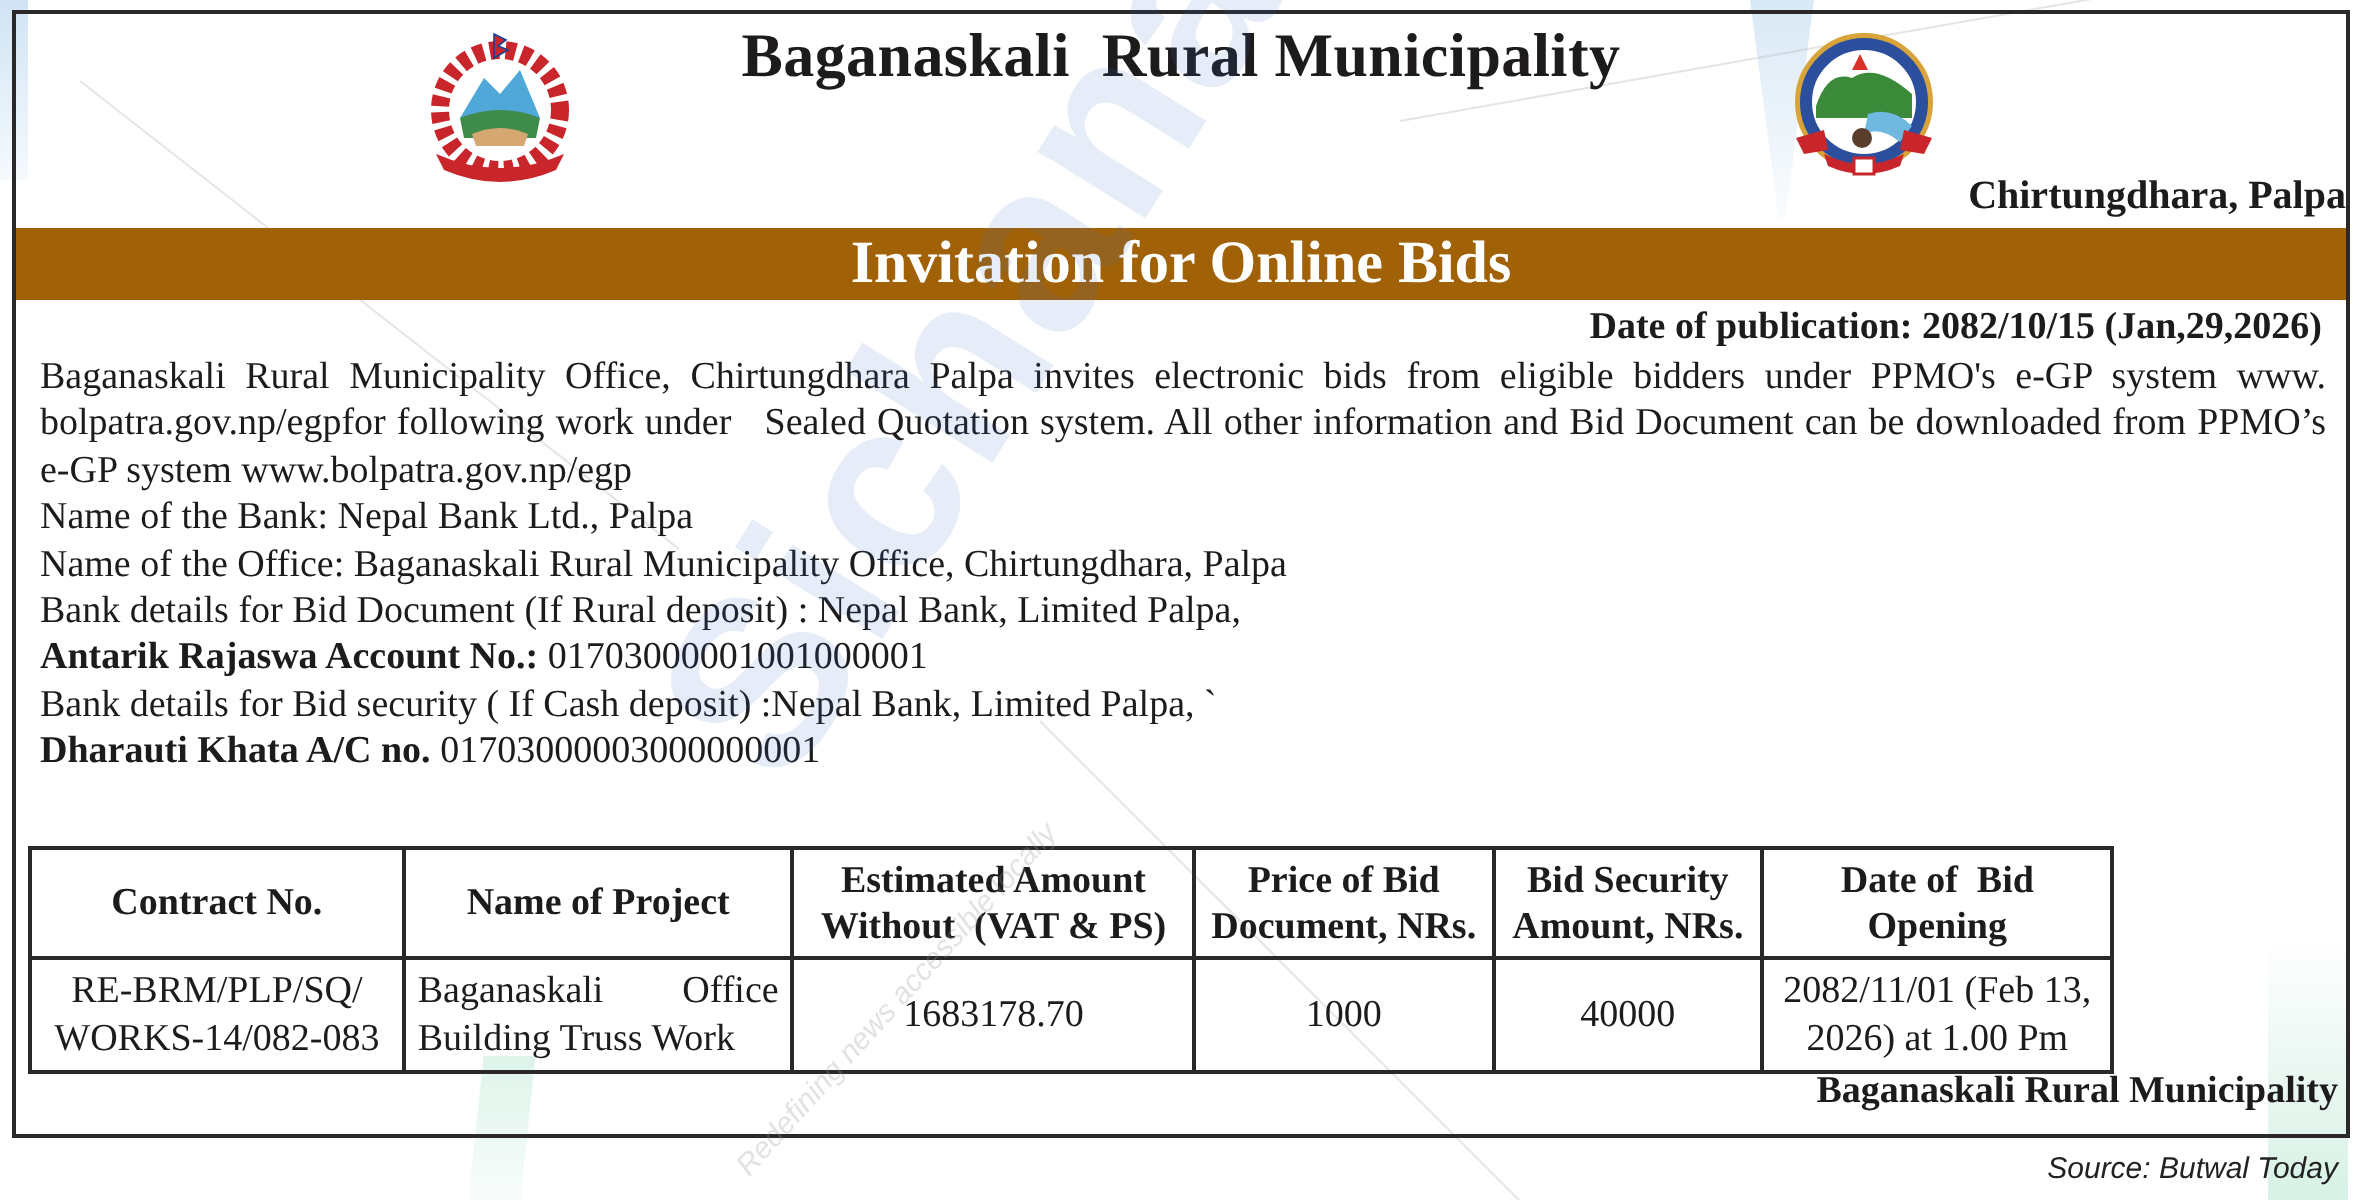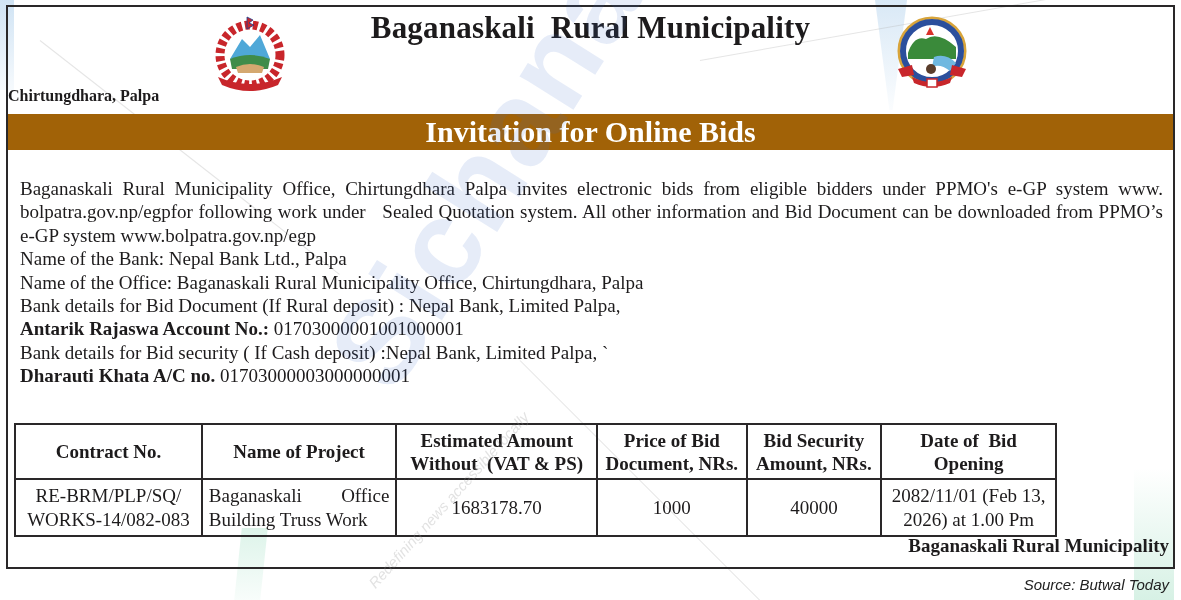--- a/index.html
+++ b/index.html
@@ -18,21 +18,21 @@
 
   
   .notice { position: absolute; left: 6px; top: 5px; width: 1169px; height: 564px; border: 2px solid #2a2829; background: transparent; }
 
   .header { position: absolute; left: 0; top: 0; width: 100%; height: 107px; }
   .logo { position: absolute; top: 8px; width: 80px; height: 80px; }
   .logo-left { left: 202px; }
   .logo-right { left: 886px; top: 6px; width: 76px; height: 80px; }
   .title-1 { position: absolute; left: 0; right: 0; top: 3px; text-align: center; font-weight: bold; font-size: 31px; letter-spacing: 0.2px; white-space: pre; }
   .title-2 { position: absolute; left: 0; right: 0; top: 44px; text-align: center; font-weight: bold; font-size: 30px; }
-  .title-3 { position: absolute; left: 0; right: 0; top: 80px; text-align: left; font-weight: bold; font-size: 16px; }
+  .title-3 { position: absolute; left: 0; right: 0; top: 80px; text-align: right; font-weight: bold; font-size: 20px; }
 
   .band { position: absolute; left: 0; top: 107px; width: 100%; height: 36px; background: #a16207; color: #ffffff; text-align: center; font-weight: bold; font-size: 30px; line-height: 36px; }
 
   .pubdate { position: absolute; right: 12px; top: 146px; font-weight: bold; font-size: 19px; }
 
   .body-text { position: absolute; left: 12px; top: 170px; width: 1143px; font-size: 19px; line-height: 23.4px; }
   .body-text p { margin: 0; }
   .justify { text-align: justify; text-align-last: left; }
   .b { font-weight: bold; }
 
@@ -84,20 +84,21 @@
       <circle cx="37" cy="56" r="5" fill="#5a3d2b"></circle>
       <path d="M4 56 L18 52 L20 62 L8 64 Z" fill="#c8262b"></path>
       <path d="M72 56 L58 52 L56 62 L68 64 Z" fill="#c8262b"></path>
       <path d="M18 64 Q38 74 58 64 L56 70 Q38 78 20 70 Z" fill="#c8262b"></path>
       <rect x="33" y="66" width="10" height="8" fill="#ffffff" stroke="#c8262b" stroke-width="1.5"></rect>
     </svg>
   </div>
 
   <div class="band">Invitation for Online Bids</div>
 
+  <div class="pubdate">Date of publication: 2082/10/15 (Jan,29,2026)</div>
 
   <div class="body-text">
     <p class="justify">Baganaskali Rural Municipality Office, Chirtungdhara Palpa invites electronic bids from eligible bidders under PPMO's e-GP system www. bolpatra.gov.np/egpfor following work under &nbsp;&nbsp;Sealed Quotation system. All other information and Bid Document can be downloaded from PPMO’s e-GP system www.bolpatra.gov.np/egp</p>
     <p>Name of the Bank: Nepal Bank Ltd., Palpa</p>
     <p>Name of the Office: Baganaskali Rural Municipality Office, Chirtungdhara, Palpa</p>
     <p>Bank details for Bid Document (If Rural deposit) : Nepal Bank, Limited Palpa,</p>
     <p><span class="b">Antarik Rajaswa Account No.:</span><span> 01703000001001000001</span></p>
     <p>Bank details for Bid security ( If Cash deposit) :Nepal Bank, Limited Palpa, `</p>
     <p><span class="b">Dharauti Khata A/C no.</span><span> 01703000003000000001</span></p>
   </div>

